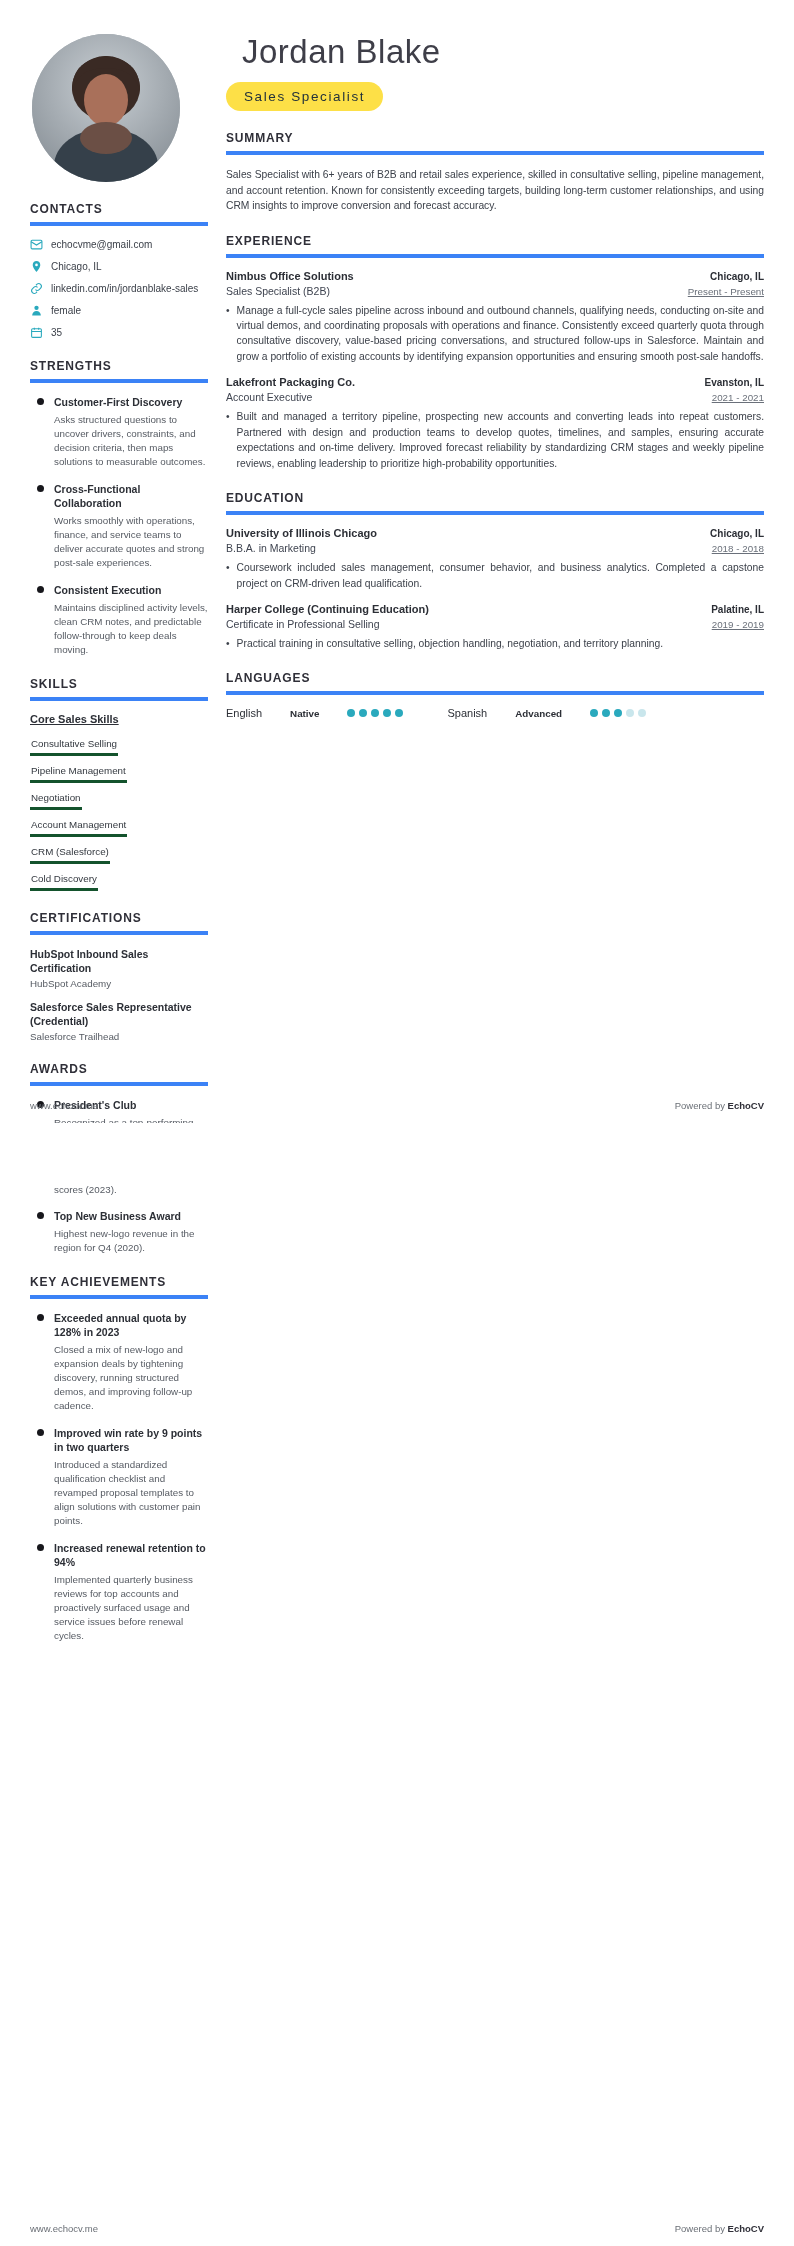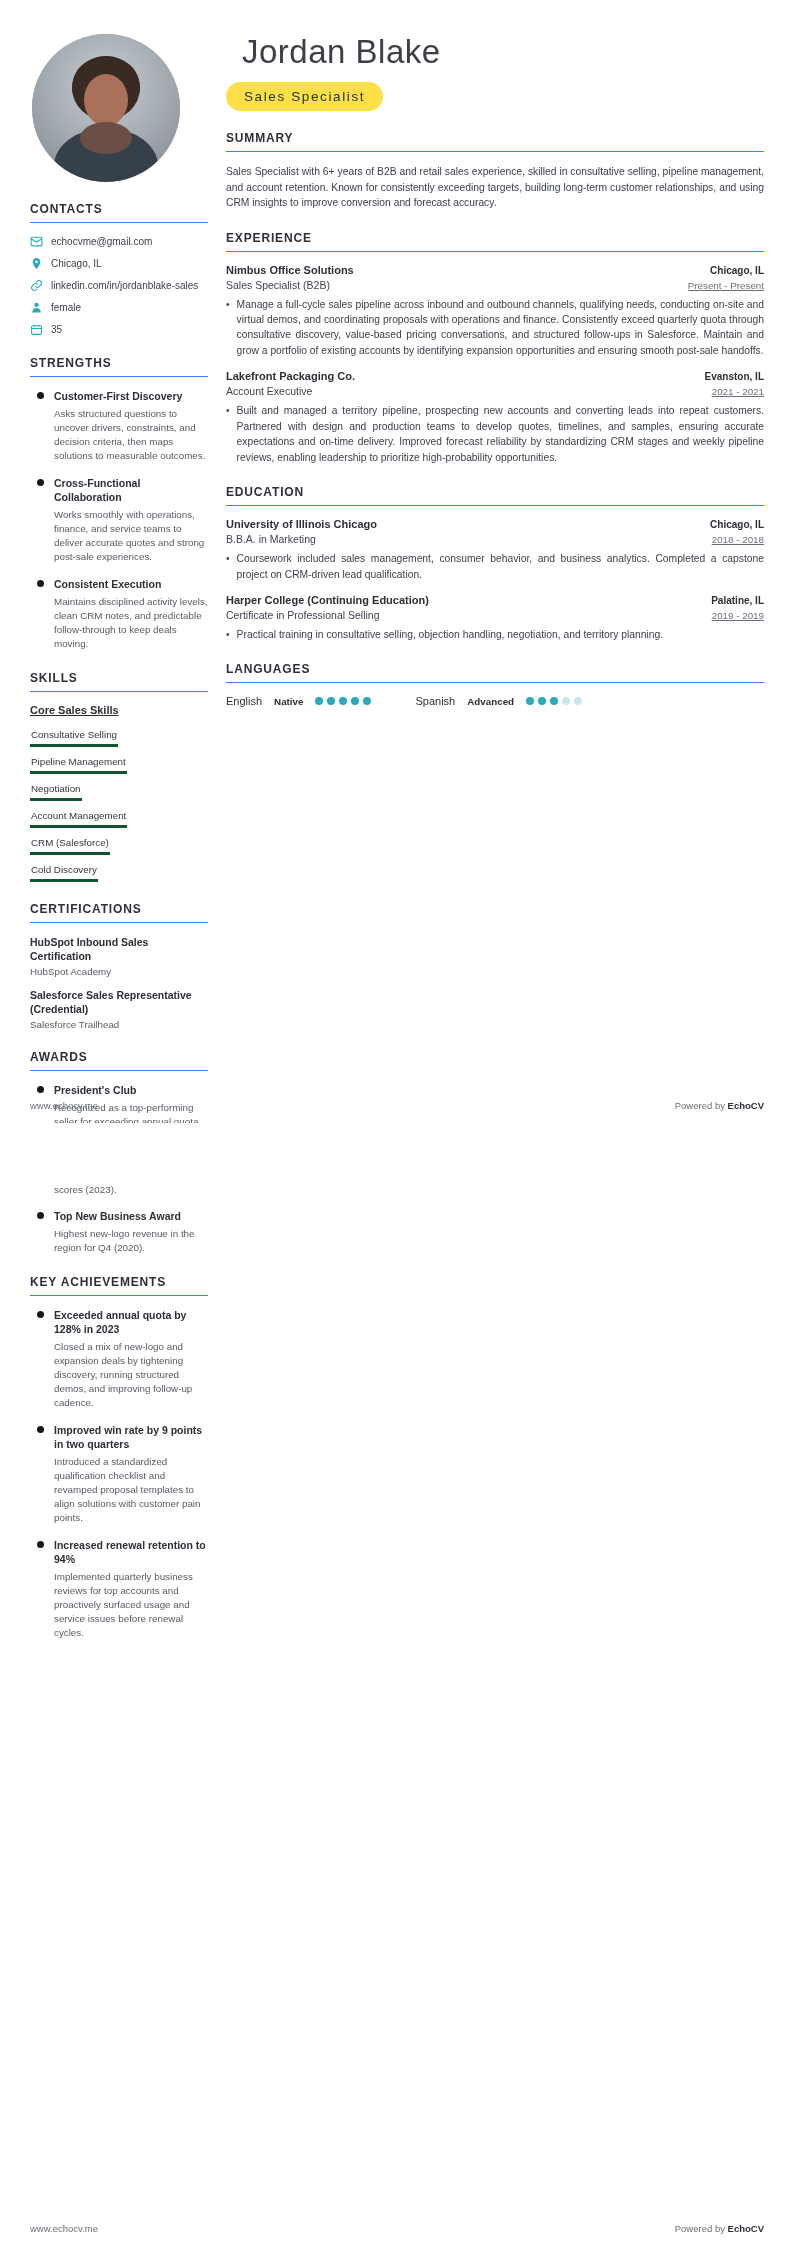--- a/index.html
+++ b/index.html
@@ -9,21 +9,21 @@
   .cols { display:flex; gap:18px; }
   .left-col { flex:0 0 178px; width:178px; }
   .right-col { flex:1; min-width:0; }
 
   
   .photo { width:148px; height:148px; border-radius:50%; overflow:hidden; margin:0 0 14px 2px; background:#aab2b8; }
   .photo svg { display:block; }
 
   
   .sec-h { font-size:12px; font-weight:700; letter-spacing:0.07em; color:#2f2f38; text-transform:uppercase;
-           border-bottom:1px solid #3b82f6; padding-bottom:6px; margin:20px 0 12px 0; }
+           border-bottom:4px solid #3b82f6; padding-bottom:6px; margin:20px 0 12px 0; }
   .left-col .sec-h:first-of-type { margin-top:10px; }
 
   
   .contact-row { display:flex; align-items:center; gap:8px; margin-bottom:9px; }
   .cicon { flex:0 0 13px; height:13px; display:inline-flex; align-items:center; justify-content:center; }
   .cicon svg { display:block; }
   .contact-text { font-size:10px; color:#3c414a; }
 
   
   .feat { position:relative; padding-left:24px; margin-bottom:13px; }
@@ -55,21 +55,21 @@
   .company { font-size:11px; font-weight:700; color:#2c2f36; }
   .loc { font-size:10px; font-weight:600; color:#2c2f36; white-space:nowrap; margin-left:12px; }
   .role { font-size:10.5px; color:#3f4450; margin-top:3px; }
   .dates { font-size:9.8px; color:#6a707a; white-space:nowrap; margin-left:12px;text-decoration:underline; }
   .bullet { display:flex; gap:7px; margin-top:6px; }
   .bullet .bmark { flex:0 0 auto; font-size:10.3px; line-height:1.5; color:#3c414a; }
   .bullet p { flex:1; }
 
   
   .lang-row { display:flex; align-items:center; gap:44px; margin-top:4px; }
-  .lang { display:flex; align-items:center; gap:12px; }
+  .lang { display:flex; align-items:center; gap:28px; }
   .lang-name { font-size:11px; color:#2c2f36; }
   .lang-level { font-size:9.8px; font-weight:700; color:#2c2f36; }
   .dots { display:inline-flex; gap:4px; align-items:center; }
   .dot { width:8px; height:8px; border-radius:50%; background:#c9e6ec; display:inline-block; }
   .dot.filled { background:#2aa9bd; }
 
   
   .footer { position:absolute; left:30px; right:30px; bottom:12px; display:flex; justify-content:space-between;
             align-items:baseline; font-size:9.5px; color:#6a6f76; }
   .footer .brand { font-weight:700; color:#2f2f38; }

